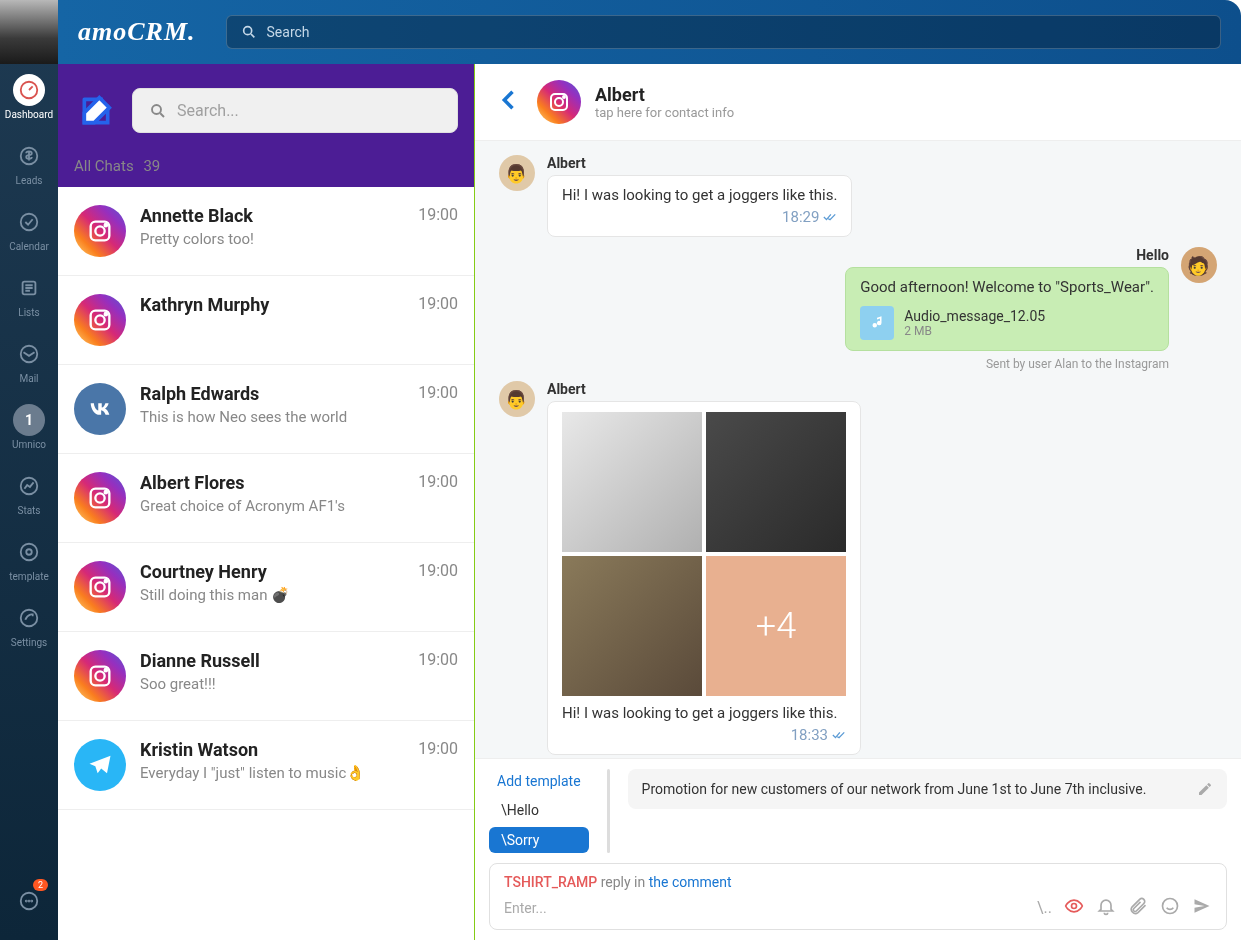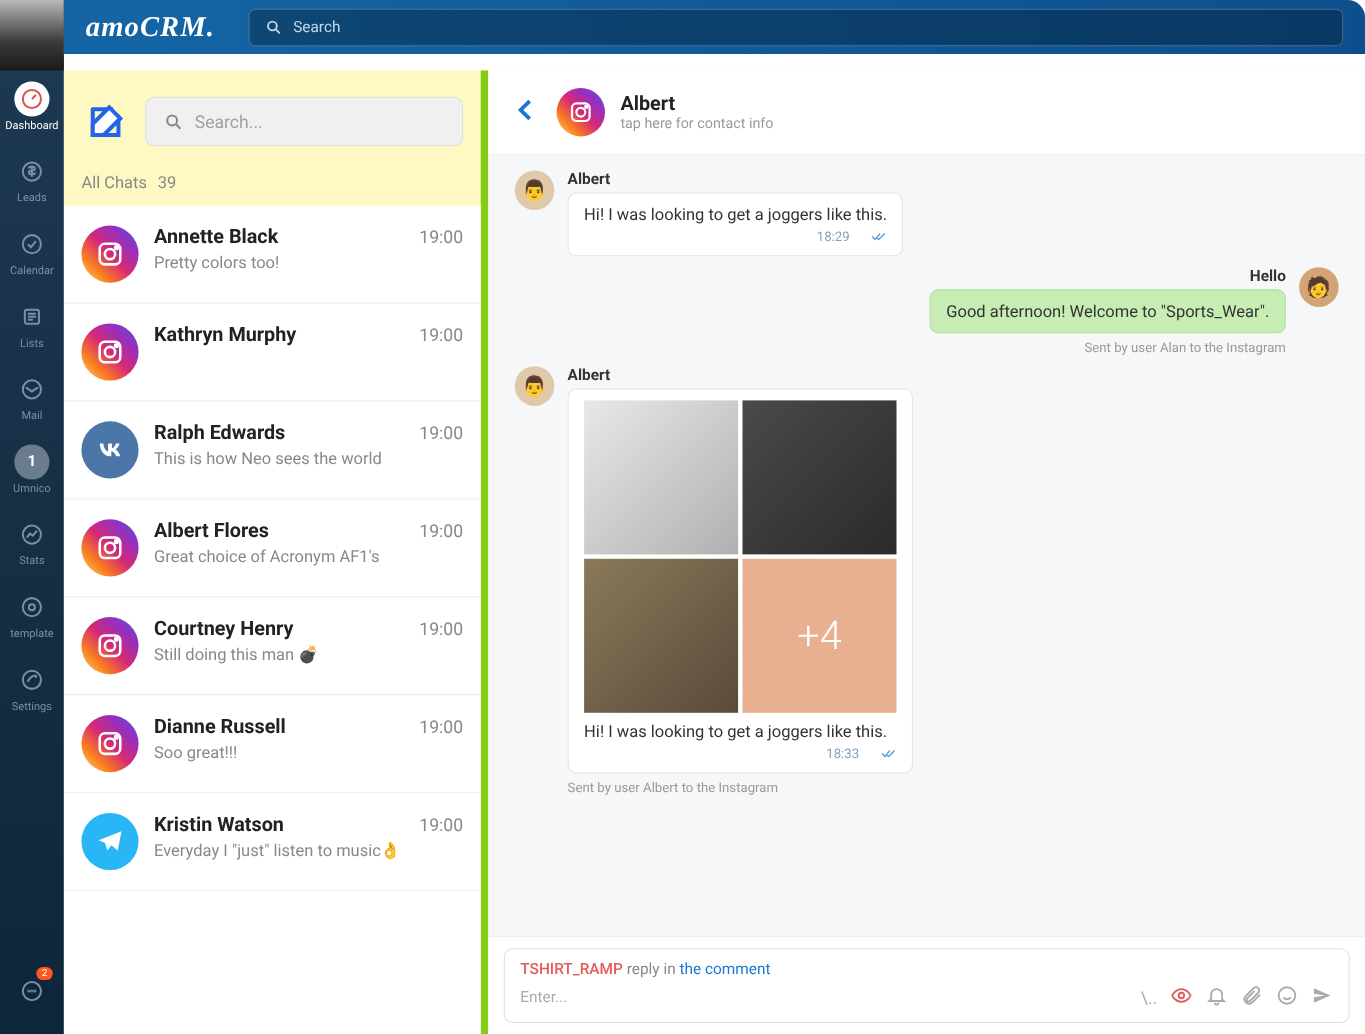--- a/index.html
+++ b/index.html
@@ -14,49 +14,49 @@
     .nav-item.active .nav-icon { background: #fff; color: #d9534f; }
     .nav-icon { width: 32px; height: 32px; border-radius: 50%; display: flex; align-items: center; justify-content: center; margin-bottom: 3px; }
     .nav-icon svg { width: 22px; height: 22px; }
     .nav-item.dashboard .nav-icon { background:#fff; }
     .nav-item.umnico .nav-icon { background:#6b7c8e; color:#fff; font-weight:bold; font-size:14px; }
     .nav-bottom { margin-top: auto; padding-bottom: 10px; width:100%; }
     .nav-bottom .nav-item { position: relative; }
     .nav-notif-badge { position: absolute; top: 4px; right: 10px; background: #ff5722; color:#fff; border-radius: 8px; font-size: 9px; padding: 1px 5px; }
 
     
-    .top-header { position: absolute; top: 0; left: 58px; right: 0; height: 49px; background: linear-gradient(90deg, #1565a5 0%, #0d4f8c 100%); display: flex; align-items: center; padding: 0 20px; z-index: 10; border-top-right-radius: 16px; }
+    .top-header { position: absolute; top: 0; left: 58px; right: 0; height: 64px; background: linear-gradient(90deg, #1565a5 0%, #0d4f8c 100%); display: flex; align-items: center; padding: 0 20px; z-index: 10; border-top-right-radius: 16px; }
     .logo { color: #fff; font-family: cursive; font-size: 26px; font-weight: bold; font-style: italic; margin-right: 30px; letter-spacing: 1px; }
     .search-bar { flex: 1; background: rgba(0,0,0,0.28); border: 1px solid rgba(255,255,255,0.2); border-radius: 6px; display: flex; align-items: center; padding: 8px 14px; }
     .search-bar svg { width: 16px; height: 16px; color: #c5d8e8; margin-right: 10px; }
     .search-bar span { color: #c5d8e8; font-size: 14px; }
 
     
     .main { display: flex; flex: 1; padding-top: 64px; height: 100%; }
 
     
-    .chat-panel { width: 386px; border-right: 7px solid #84cc16; display: flex; flex-direction: column; background: #fef9c3; }
+    .chat-panel { width: 417px; border-right: 1px solid #84cc16; display: flex; flex-direction: column; background: #4c1d95; }
     .chat-panel-top { display: flex; align-items: center; padding: 24px 16px 16px; gap: 14px; }
     .compose-icon { width: 44px; height: 44px; display:flex; align-items:center; justify-content:center; }
     .compose-icon svg { width: 40px; height: 40px; color: #2563eb; }
     .chat-search { flex: 1; background: #f0f0f0; border: 1px solid #e0e0e0; border-radius: 8px; padding: 12px 16px; display: flex; align-items: center; gap: 10px; }
     .chat-search svg { width: 18px; height: 18px; color: #888; }
     .chat-search span { color: #a0a0a0; font-size: 16px; }
     .all-chats-hdr { padding: 8px 16px 12px; color: #888; font-size: 15px; }
     .all-chats-hdr .count { margin-left: 6px; }
 
     .chat-list { flex: 1; overflow-y: auto; background:#fff; }
     .chat-item { display: flex; align-items: flex-start; padding: 18px 16px; border-bottom: 1px solid #eee; cursor: pointer; }
     .chat-avatar { width: 52px; height: 52px; border-radius: 50%; display:flex; align-items:center; justify-content:center; flex-shrink:0; }
     .chat-avatar.ig { background: linear-gradient(45deg, #feda75, #fa7e1e, #d62976, #962fbf, #4f5bd5); }
     .chat-avatar.vk { background: #4a76a8; }
     .chat-avatar.tg { background: #29b6f6; }
     .chat-avatar svg { width: 28px; height: 28px; color: #fff; }
     .chat-info { flex: 1; margin-left: 14px; min-width: 0; }
-    .chat-line1 { display: flex; justify-content: space-between; align-items: center; }
+    .chat-line1 { display: flex; justify-content: space-between; align-items: flex-start; }
     .chat-name { font-size: 18px; font-weight: 700; color: #222; }
     .chat-time { color: #888; font-size: 16px; }
     .chat-preview { color: #888; font-size: 15px; margin-top: 4px; overflow:hidden; white-space:nowrap; text-overflow:ellipsis; }
 
     
     .conv { flex: 1; display: flex; flex-direction: column; background: #f5f7f8; position: relative; }
     .conv-header { display: flex; align-items: center; padding: 16px 20px; background: #fff; border-bottom: 1px solid #eee; gap: 14px; }
     .back-btn svg { width: 28px; height: 28px; color: #1976d2; }
     .conv-avatar { width: 44px; height: 44px; border-radius: 50%; background: linear-gradient(45deg, #feda75, #fa7e1e, #d62976, #962fbf, #4f5bd5); display:flex; align-items:center; justify-content:center; }
     .conv-avatar svg { width:24px; height:24px; color:#fff; }
@@ -66,21 +66,21 @@
     .messages { flex: 1; overflow-y: auto; padding: 14px 24px; }
     .msg-row { display: flex; margin-bottom: 10px; align-items: flex-start; }
     .msg-row.right { justify-content: flex-end; }
     .msg-av { width: 36px; height: 36px; border-radius: 50%; background: #e0c9a8; flex-shrink: 0; overflow: hidden; display:flex; align-items:center; justify-content:center; font-size:18px; }
     .msg-col { margin-left: 12px; max-width: 540px; }
     .msg-col.right { margin-left: 0; margin-right: 12px; align-items: flex-end; display: flex; flex-direction: column; }
     .msg-sender { font-size: 14px; font-weight: 700; color: #333; margin-bottom: 4px; }
     .msg-sender.right { text-align: right; }
     .bubble { background: #fff; border: 1px solid #e5e5e5; border-radius: 8px; padding: 10px 14px; color: #333; font-size: 15px; position: relative; }
     .bubble.green { background: #c8edb4; border-color: #b5e09f; }
-    .bubble-meta { display: flex; justify-content: flex-end; align-items: center; gap: 20px; font-size: 12px; color: #82a0c2; margin-top: 4px; }
+    .bubble-meta { display: flex; justify-content: flex-end; align-items: center; gap: 4px; font-size: 15px; color: #82a0c2; margin-top: 4px; }
     .bubble-meta svg { width: 14px; height: 10px; color: #5b9bd5; }
     .audio-attach { display: flex; align-items: center; gap: 10px; margin-top: 10px; }
     .audio-icon { width: 34px; height: 34px; background: #8ed0f0; border-radius: 4px; display:flex; align-items:center; justify-content:center; }
     .audio-icon svg { width:18px; height:18px; color:#fff; }
     .audio-name { font-size: 14px; color: #333; }
     .audio-size { font-size: 12px; color: #888; }
     .sent-by { font-size: 12px; color: #999; text-align: right; margin-top: 6px; }
     .photo-grid { display: grid; grid-template-columns: 1fr 1fr; gap: 4px; margin-bottom: 8px; }
     .photo { width: 140px; height: 140px; background: #d0d0d0; position: relative; }
     .photo.p1 { background: linear-gradient(135deg,#e8e8e8,#b0b0b0); }
@@ -387,20 +387,31 @@
                 </div>
             </div>
           </div>
         </div>
 
         <div class="msg-row right">
           <div class="msg-col right">
             <div class="msg-sender right">Hello</div>
             <div class="bubble green">
               <span>Good afternoon! Welcome to "Sports_Wear".</span>
+              <div class="audio-attach">
+                <div class="audio-icon">
+                    <svg viewBox="0 0 24 24" fill="currentColor">
+                      <path d="M9 18a3 3 0 100-6 3 3 0 000 6zM12 15V5l6-2v9a3 3 0 11-2-2.8V6l-4 1.3"></path>
+                    </svg>
+                  </div>
+                <div>
+                  <div class="audio-name">Audio_message_12.05</div>
+                  <div class="audio-size">2 MB</div>
+                </div>
+              </div>
             </div>
             <div class="sent-by">Sent by user Alan to the Instagram</div>
           </div>
           <div class="msg-av" style="background:#d4a574">🧑</div>
         </div>
 
         <div class="msg-row">
           <div class="msg-av">👨</div>
           <div class="msg-col">
             <div class="msg-sender">Albert</div>
@@ -418,20 +429,34 @@
                     <path d="M1 5l3 3L9 2M6 7l2 1 6-6" stroke="currentColor" stroke-width="1.5" fill="none"></path>
                   </svg>
                 </div>
             </div>
             <div class="sent-by" style="text-align:left">Sent by user Albert to the Instagram</div>
           </div>
         </div>
       </div>
 
       <div class="compose">
+        <div class="templates">
+          <div class="tmpl-left">
+            <div class="tmpl-add">Add template</div>
+            <div class="tmpl-chip plain">\Hello</div>
+            <div class="tmpl-chip active">\Sorry</div>
+          </div>
+          <div class="tmpl-divider"></div>
+          <div class="tmpl-preview">
+            <span>Promotion for new customers of our network from June 1st to June 7th inclusive.</span>
+            <svg viewBox="0 0 24 24" fill="currentColor">
+                <path d="M3 17.25V21h3.75L17.81 9.94l-3.75-3.75L3 17.25zM20.71 7.04a1 1 0 000-1.41l-2.34-2.34a1 1 0 00-1.41 0l-1.83 1.83 3.75 3.75 1.83-1.83z"></path>
+              </svg>
+          </div>
+        </div>
         <div class="reply-context">
           <div class="reply-top">
             <span class="red">TSHIRT_RAMP</span><span> reply in </span><span class="link">the comment</span>
           </div>
           <div class="reply-line">
             <span class="reply-placeholder">Enter...</span>
             <div class="reply-icons">
               <span class="slash">\..</span>
               <span class="eye"><svg viewBox="0 0 24 24" fill="none" stroke="currentColor" stroke-width="2">
                     <path d="M2 12s3-7 10-7 10 7 10 7-3 7-10 7-10-7-10-7z"></path>

